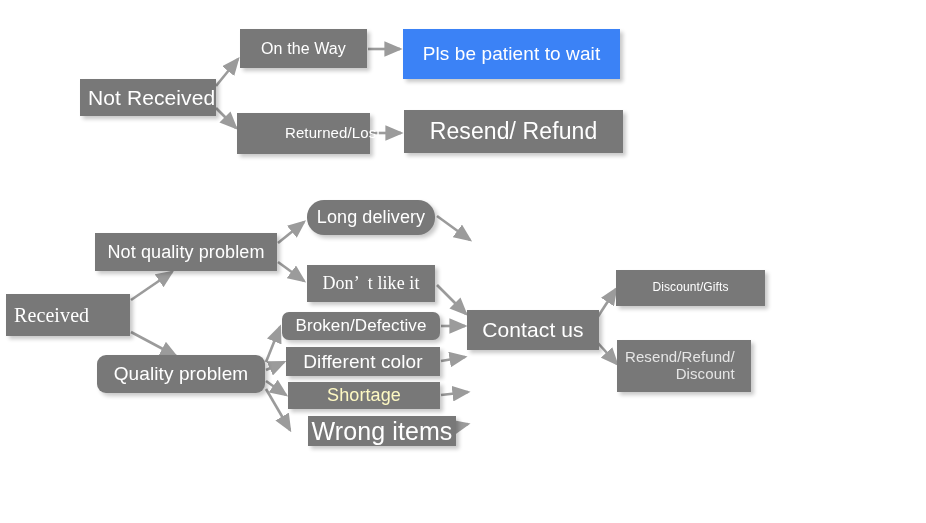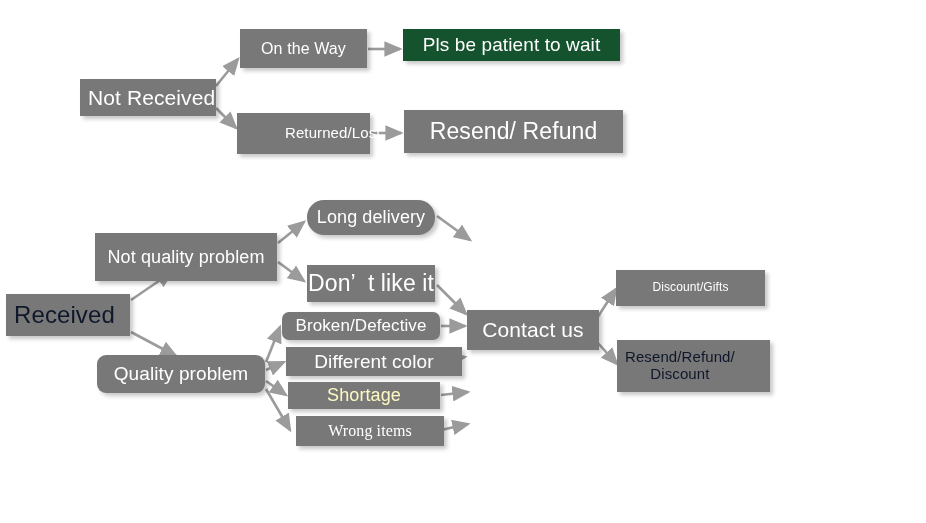--- a/index.html
+++ b/index.html
@@ -26,21 +26,21 @@
     text-align: center;
     line-height: 1.12;
     letter-spacing: 0.1px;
     box-shadow: 3px 3px 4px rgba(0,0,0,0.22);
     white-space: pre;
     z-index: 3;
     padding: 0 4px;
   }
   .node.left {
     justify-content: flex-start;
-    text-align: center;
+    text-align: right;
     padding-left: 8px;
   }
   svg.links {
     position: absolute;
     left: 0;
     top: 0;
     width: 926px;
     height: 523px;
     z-index: 1;
     overflow: visible;
@@ -76,29 +76,29 @@
         <path d="M 441,395 L 468,392" stroke="#9b9b9b" stroke-width="2.6" fill="none" marker-end="url(#arrowhead)"></path>
         <path d="M 441,430 L 468,424" stroke="#9b9b9b" stroke-width="2.6" fill="none" marker-end="url(#arrowhead)"></path>
         <path d="M 597,318 L 616,289" stroke="#9b9b9b" stroke-width="2.6" fill="none" marker-end="url(#arrowhead)"></path>
         <path d="M 597,342 L 617,364" stroke="#9b9b9b" stroke-width="2.6" fill="none" marker-end="url(#arrowhead)"></path>
       </g>
   </svg>
   <div id="node-layer">
       <div class="node left" style="left: 80px; top: 79px; width: 136px; height: 37px; font-size: 21px; background: rgb(120, 120, 120); color: rgb(255, 255, 255);">Not Received</div>
       <div class="node" style="left: 240px; top: 29px; width: 127px; height: 39px; font-size: 16px; background: rgb(120, 120, 120); color: rgb(255, 255, 255);">On the Way</div>
       <div class="node left" style="left: 237px; top: 113px; width: 133px; height: 41px; font-size: 15px; background: rgb(120, 120, 120); color: rgb(255, 255, 255); padding-left: 48px;">Returned/Lost</div>
-      <div class="node" style="left: 403px; top: 29px; width: 217px; height: 32px; font-size: 19px; background: #14532d; color: rgb(255, 255, 255);">Pls be patient to wait</div>
+      <div class="node" style="left: 403px; top: 29px; width: 217px; height: 50px; font-size: 19px; background: #3b82f6; color: rgb(255, 255, 255);">Pls be patient to wait</div>
       <div class="node" style="left: 404px; top: 110px; width: 219px; height: 43px; font-size: 23px; background: rgb(120, 120, 120); color: rgb(255, 255, 255);">Resend/ Refund</div>
-      <div class="node left" style="left: 6px; top: 294px; width: 124px; height: 42px; font-size: 24px; background: rgb(120, 120, 120); color: #0f172a;">Received</div>
-      <div class="node" style="left: 95px; top: 233px; width: 182px; height: 48px; font-size: 18px; background: rgb(120, 120, 120); color: rgb(255, 255, 255);">Not quality problem</div>
+      <div class="node left" style="left: 6px; top: 294px; width: 124px; height: 42px; font-size: 20px; background: rgb(120, 120, 120); color: #ffffff; font-family: Liberation Serif, serif;">Received</div>
+      <div class="node" style="left: 95px; top: 233px; width: 182px; height: 38px; font-size: 18px; background: rgb(120, 120, 120); color: rgb(255, 255, 255);">Not quality problem</div>
       <div class="node" style="left: 97px; top: 355px; width: 168px; height: 38px; font-size: 19px; background: rgb(120, 120, 120); color: rgb(255, 255, 255); border-radius: 9px;">Quality problem</div>
       <div class="node" style="left: 307px; top: 200px; width: 128px; height: 35px; font-size: 18px; background: rgb(120, 120, 120); color: rgb(255, 255, 255); border-radius: 17px;">Long delivery</div>
-      <div class="node" style="left: 307px; top: 265px; width: 128px; height: 37px; font-size: 23px; background: rgb(120, 120, 120); color: rgb(255, 255, 255);">Don’  t like it</div>
+      <div class="node" style="left: 307px; top: 265px; width: 128px; height: 37px; font-size: 18px; background: rgb(120, 120, 120); color: rgb(255, 255, 255); font-family: Liberation Serif, serif;">Don’  t like it</div>
       <div class="node" style="left: 282px; top: 312px; width: 158px; height: 28px; font-size: 17px; background: rgb(120, 120, 120); color: rgb(255, 255, 255); border-radius: 7px;">Broken/Defective</div>
-      <div class="node" style="left: 286px; top: 347px; width: 176px; height: 29px; font-size: 19px; background: rgb(120, 120, 120); color: rgb(255, 255, 255);">Different color</div>
+      <div class="node" style="left: 286px; top: 347px; width: 154px; height: 29px; font-size: 19px; background: rgb(120, 120, 120); color: rgb(255, 255, 255);">Different color</div>
       <div class="node" style="left: 288px; top: 382px; width: 152px; height: 27px; font-size: 18px; background: rgb(120, 120, 120); color: #fef9c3; text-align: center;">Shortage</div>
-      <div class="node" style="left: 296px; top: 416px; width: 148px; height: 30px; font-size: 16px; background: rgb(120, 120, 120); color: rgb(255, 255, 255); font-family: Liberation Serif, serif;">Wrong items</div>
+      <div class="node" style="left: 308px; top: 416px; width: 148px; height: 30px; font-size: 25px; background: rgb(120, 120, 120); color: rgb(255, 255, 255);">Wrong items</div>
       <div class="node" style="left: 467px; top: 310px; width: 132px; height: 40px; font-size: 21px; background: rgb(120, 120, 120); color: rgb(255, 255, 255);">Contact us</div>
       <div class="node" style="left: 616px; top: 270px; width: 149px; height: 36px; font-size: 12px; background: rgb(120, 120, 120); color: rgb(255, 255, 255);">Discount/Gifts</div>
-      <div class="node left" style="left: 617px; top: 340px; width: 153px; height: 52px; font-size: 15px; background: rgb(120, 120, 120); color: #0f172a;">Resend/Refund/
+      <div class="node left" style="left: 617px; top: 340px; width: 134px; height: 52px; font-size: 15px; background: rgb(120, 120, 120); color: #e5e5e5;">Resend/Refund/
 Discount</div>
     </div>
 </div>
 
 </body></html>

